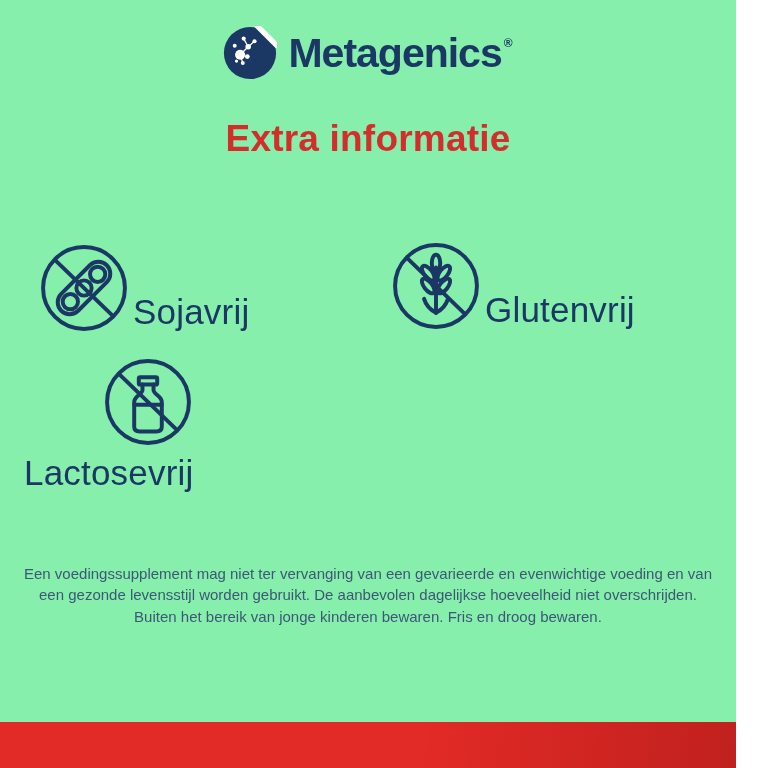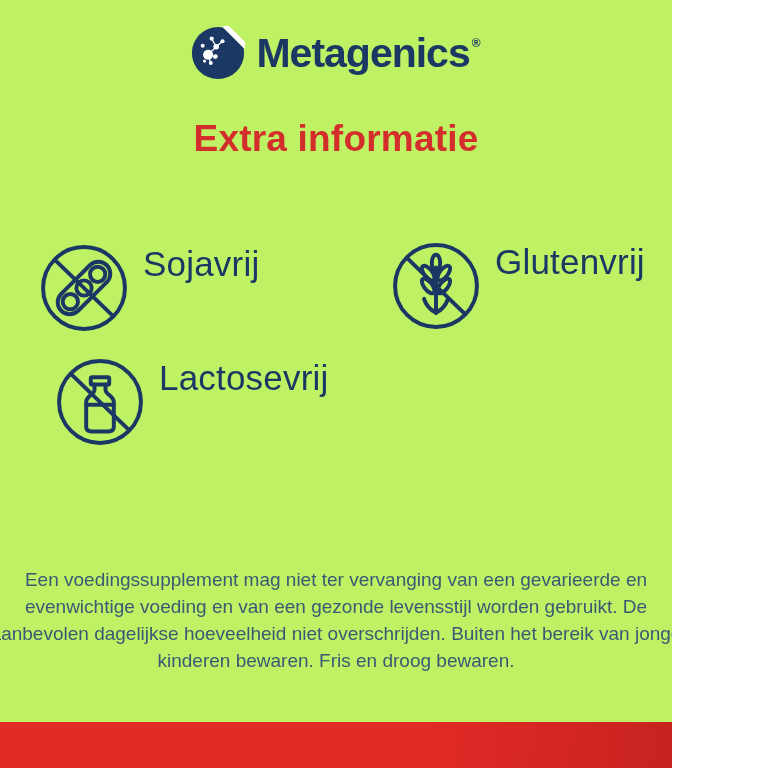--- a/index.html
+++ b/index.html
@@ -4,44 +4,44 @@
 <style>
   :root{
     --navy:#1B3764;
     --heading_red:#D32E2C;
     --band_red:#E22A26;
     --band_red_dark:#BD201D;
     --body_text:#3C5875;
   }
   html,body{margin:0;padding:0;background:#fff;}
   .canvas{
-    position:relative;width:672px;height:768px;background:#bef264;overflow:hidden;
+    position:relative;width:736px;height:768px;background:#86efac;overflow:hidden;
     font-family:"Liberation Sans",sans-serif;color:var(--navy);
   }
   
   .logo-row{position:absolute;top:26px;left:0;width:100%;
     display:flex;justify-content:center;align-items:center;gap:11px;}
   .logo-mark{width:54px;height:54px;color:var(--navy);}
   .logo-text{font-size:41px;font-weight:700;color:var(--navy);letter-spacing:-1px;line-height:1;}
   .logo-tm{font-size:12px;font-weight:700;vertical-align:20px;margin-left:2px;letter-spacing:0;}
   
   .heading{position:absolute;top:118px;left:0;width:100%;text-align:center;
     font-size:37px;font-weight:700;color:var(--heading_red);letter-spacing:.2px;}
   
-  .feature{position:absolute;display:flex;align-items:flex-start;gap:13px;}
+  .feature{position:absolute;display:flex;align-items:flex-end;gap:3px;}
   .feature svg{flex:0 0 auto;width:92px;height:92px;color:var(--navy);}
   .feature .label{font-size:35px;color:var(--navy);line-height:1.26;letter-spacing:.2px;}
   #feature-soy{left:38px;top:242px;}
   #feature-gluten{left:390px;top:240px;}
-  #feature-lactose{left:54px;top:356px;}
+  #feature-lactose{left:24px;top:356px;flex-direction:column;}
   #feature-vegan{left:390px;top:364px;}
   #feature-vegan .label{max-width:252px;}
   
   .disclaimer{position:absolute;top:548px;left:50%;transform:translateX(-50%);
-    width:694px;text-align:center;font-size:19px;line-height:1.42;color:var(--body_text);}
+    width:694px;text-align:center;font-size:15px;line-height:1.42;color:var(--body_text);}
   
   .band{position:absolute;left:0;top:722px;width:768px;height:46px;
     background:linear-gradient(97deg,var(--band_red) 0%,var(--band_red) 55%,var(--band_red_dark) 100%);}
   .icon-stroke{fill:none;stroke:currentColor;stroke-width:4.3;stroke-linecap:round;stroke-linejoin:round;}
 </style>
 </head>
 <body>
 
 <div class="canvas">
 

